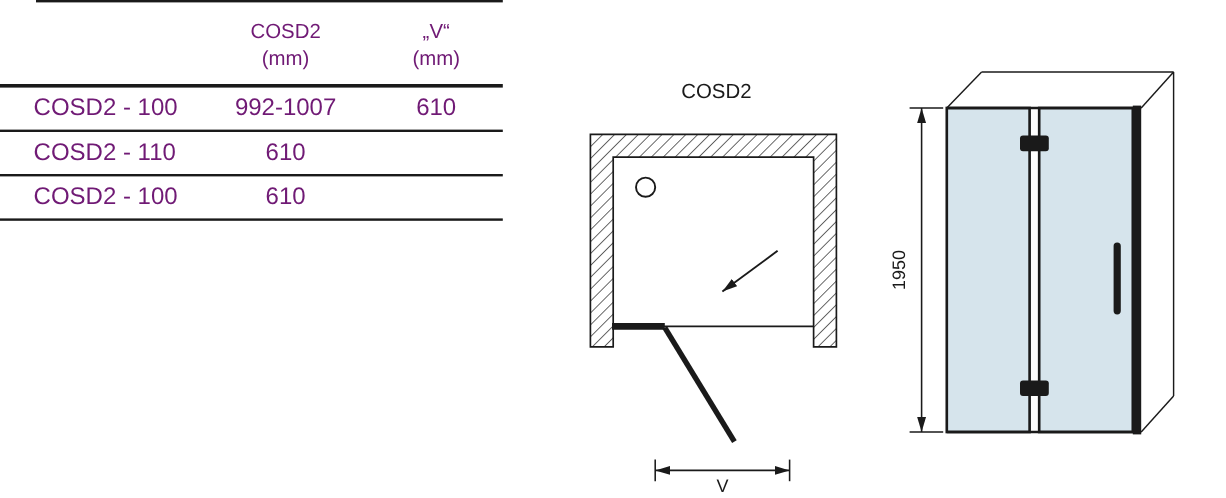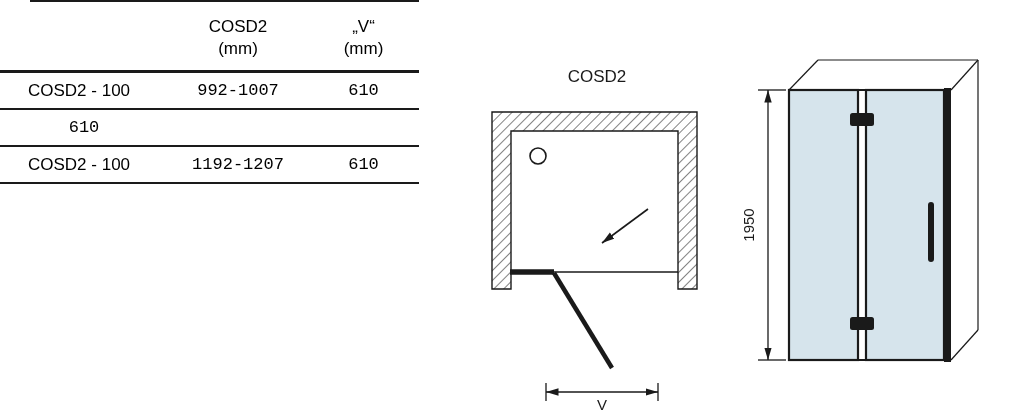--- a/index.html
+++ b/index.html
@@ -2,21 +2,21 @@
 <html><head>
 <meta charset="utf-8">
 <style>
   html, body { margin: 0; padding: 0; background: #ffffff; }
   .canvas {
     position: relative;
     width: 1022px;
     height: 415px;
     background: #ffffff;
     font-family: "Liberation Sans", sans-serif;
-    color: #000000;
+    color: #701a75;
     overflow: hidden;
   }
 
   
   .spec-table { position: absolute; left: 0; top: 0; width: 419px; }
   .table-topline {
     position: absolute; left: 30px; top: 0; width: 389px; height: 2px;
     background: #1a1a1a;
   }
   .thead {
@@ -28,24 +28,24 @@
     font-size: 17px;
     line-height: 22px;
   }
   .thead .c2, .thead .c3 { text-align: center; }
   .trow {
     display: grid;
     grid-template-columns: 168px 140px 111px;
     height: 35px;
     align-items: center;
     border-bottom: 2px solid #1a1a1a;
-    font-size: 17px;
+    font-size: 20px;
   }
   .trow .c1 { padding-left: 28px; text-align: left; }
-  .trow .c2, .trow .c3 { text-align: center; font-family: Liberation Mono, monospace; }
+  .trow .c2, .trow .c3 { text-align: center; }
 
   
   svg.diagrams { position: absolute; left: 0; top: 0; }
   svg text {
     font-family: "Liberation Sans", sans-serif;
     fill: #1a1a1a;
   }
   .dim-label { font-size: 15px; }
   .view-title { font-size: 17px; }
 </style>
@@ -67,25 +67,25 @@
         <div>(mm)</div>
       </div>
     </div>
 
     <div class="trow">
       <div class="c1">COSD2 - 100</div>
       <div class="c2">992-1007</div>
       <div class="c3">610</div>
     </div>
     <div class="trow">
+      <div class="c1">COSD2 - 110</div>
       <div class="c3">610</div>
     </div>
     <div class="trow">
       <div class="c1">COSD2 - 100</div>
-      <div class="c2">1192-1207</div>
       <div class="c3">610</div>
     </div>
   </div>
 
   <svg class="diagrams" width="1022" height="415" viewBox="0 0 1022 415">
     <defs>
       <pattern id="hatch" patternUnits="userSpaceOnUse" width="7" height="7" patternTransform="rotate(45)">
         <line x1="0" y1="0" x2="0" y2="7" stroke="#1a1a1a" stroke-width="1.1"></line>
       </pattern>
       <marker id="arrow" markerUnits="userSpaceOnUse" markerWidth="14" markerHeight="10" refX="12.5" refY="4.5" orient="auto-start-reverse">

